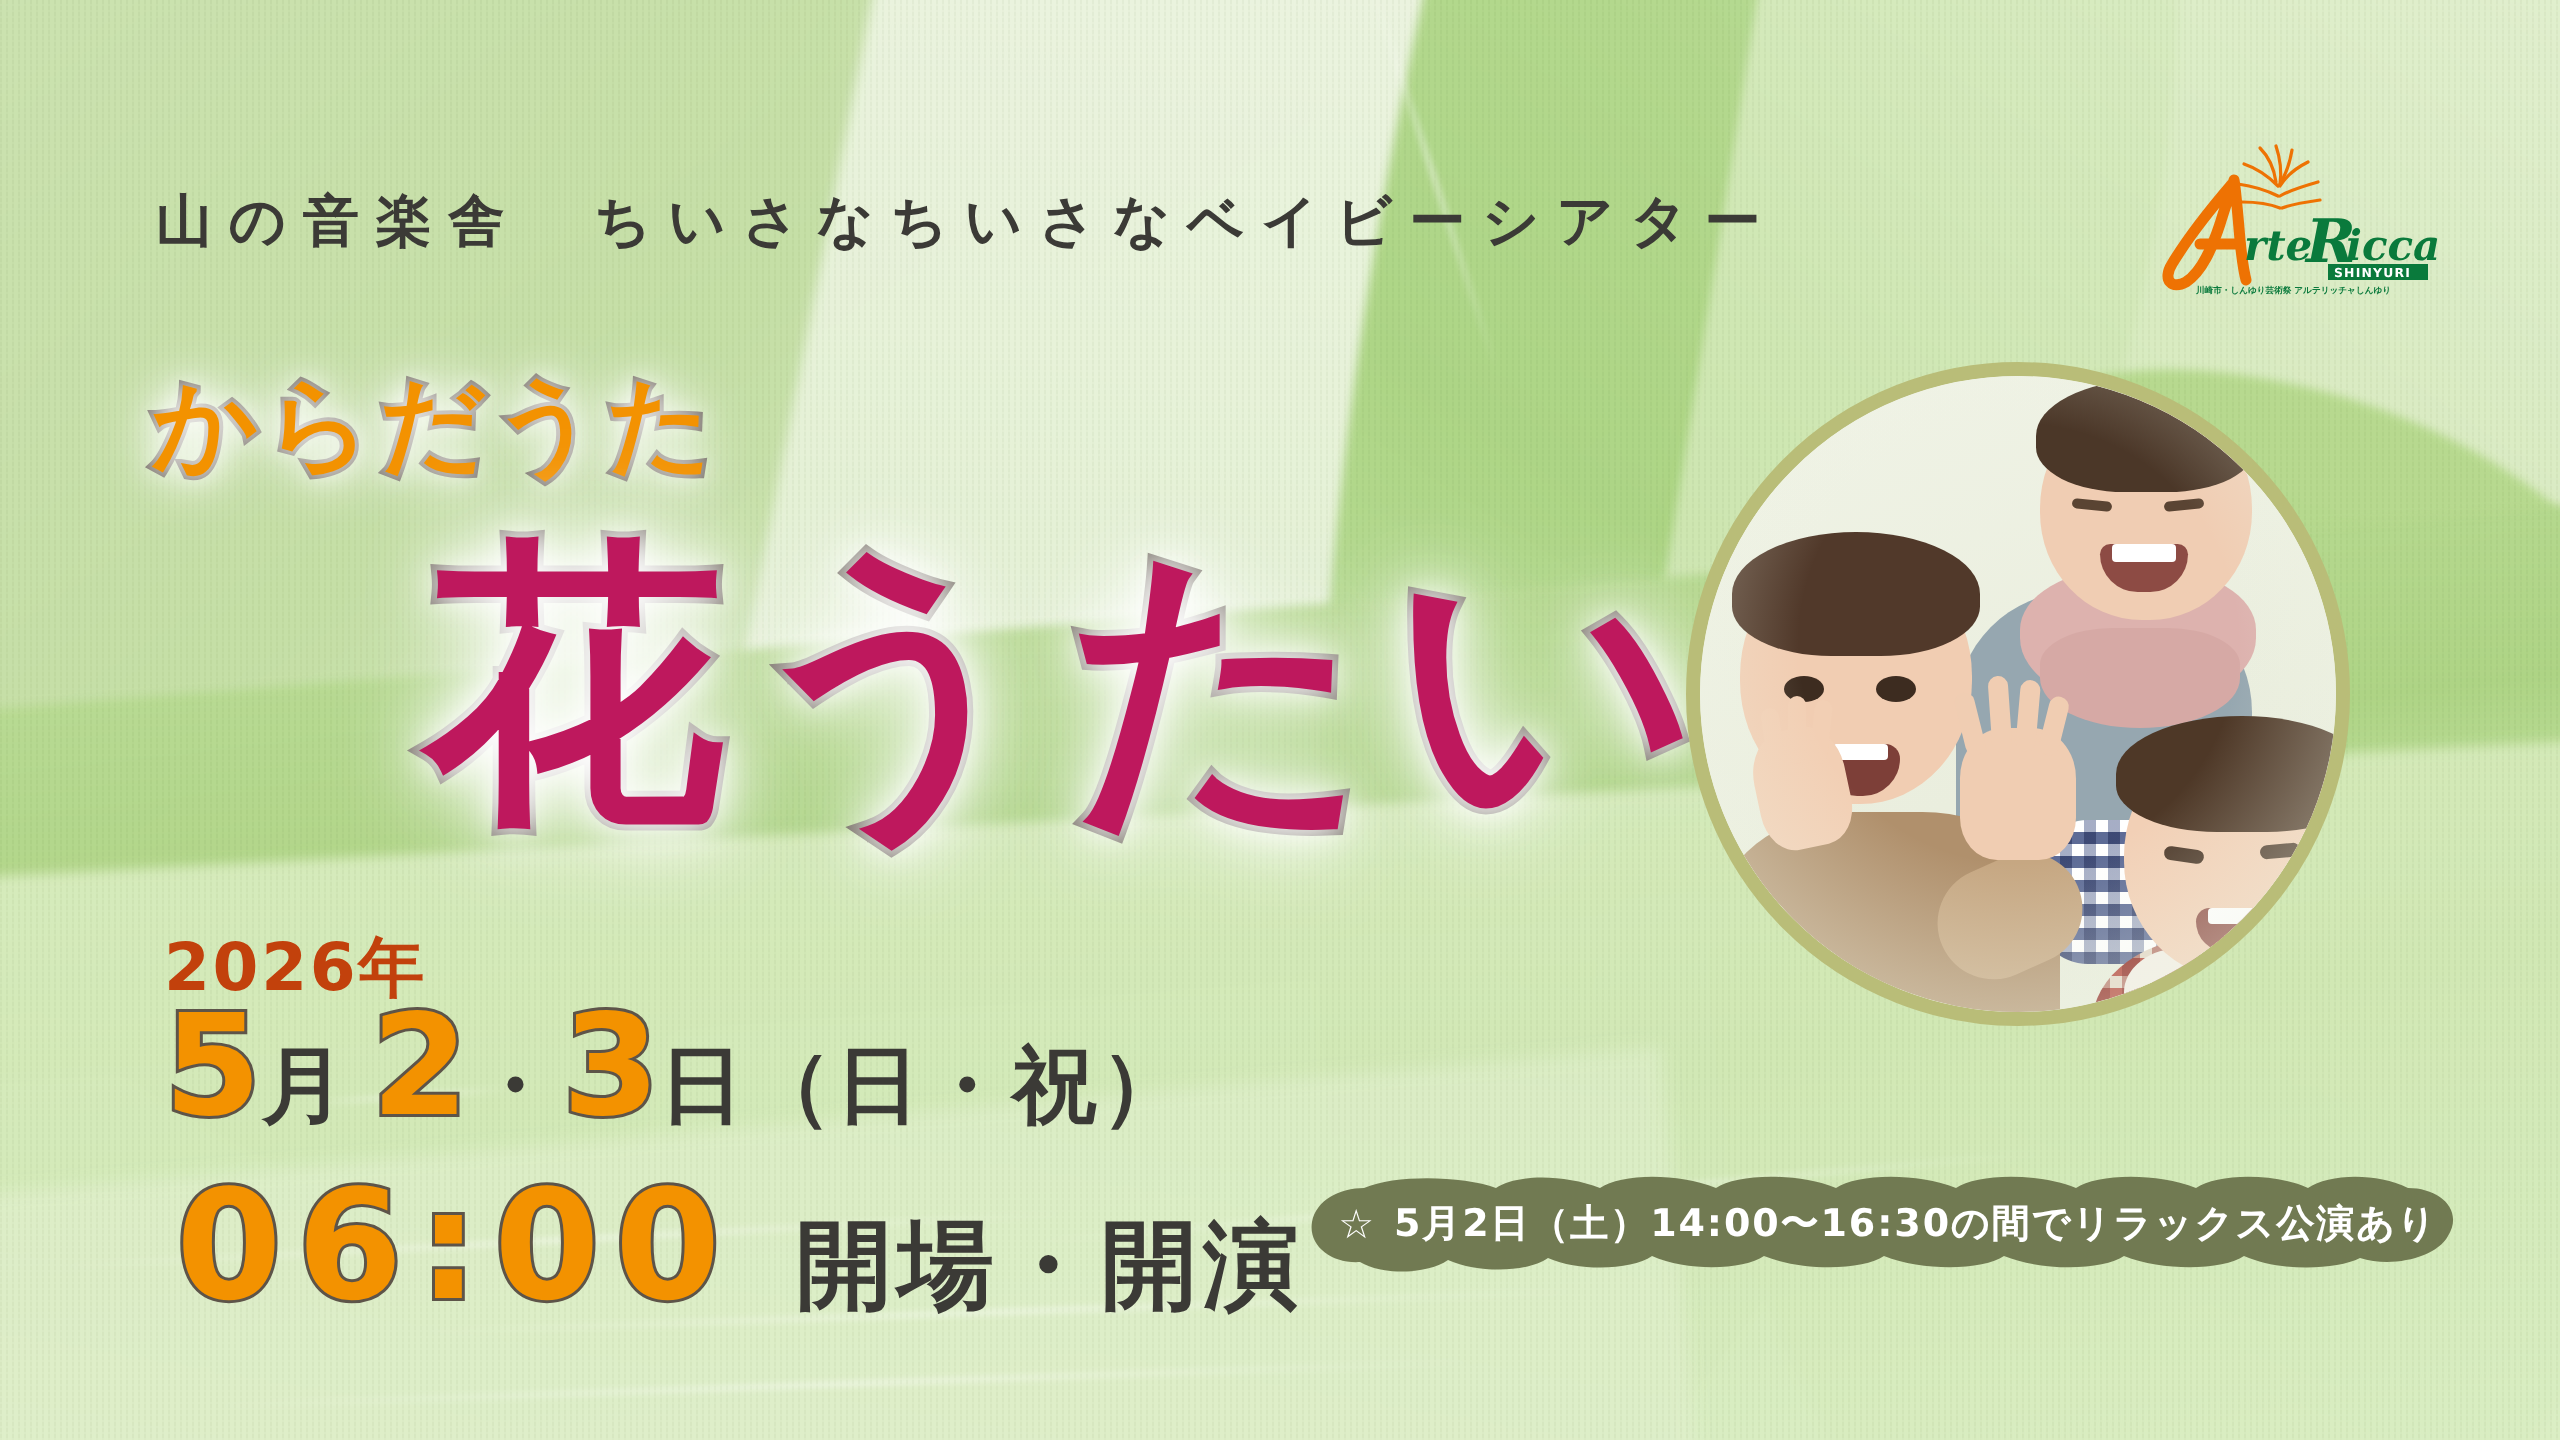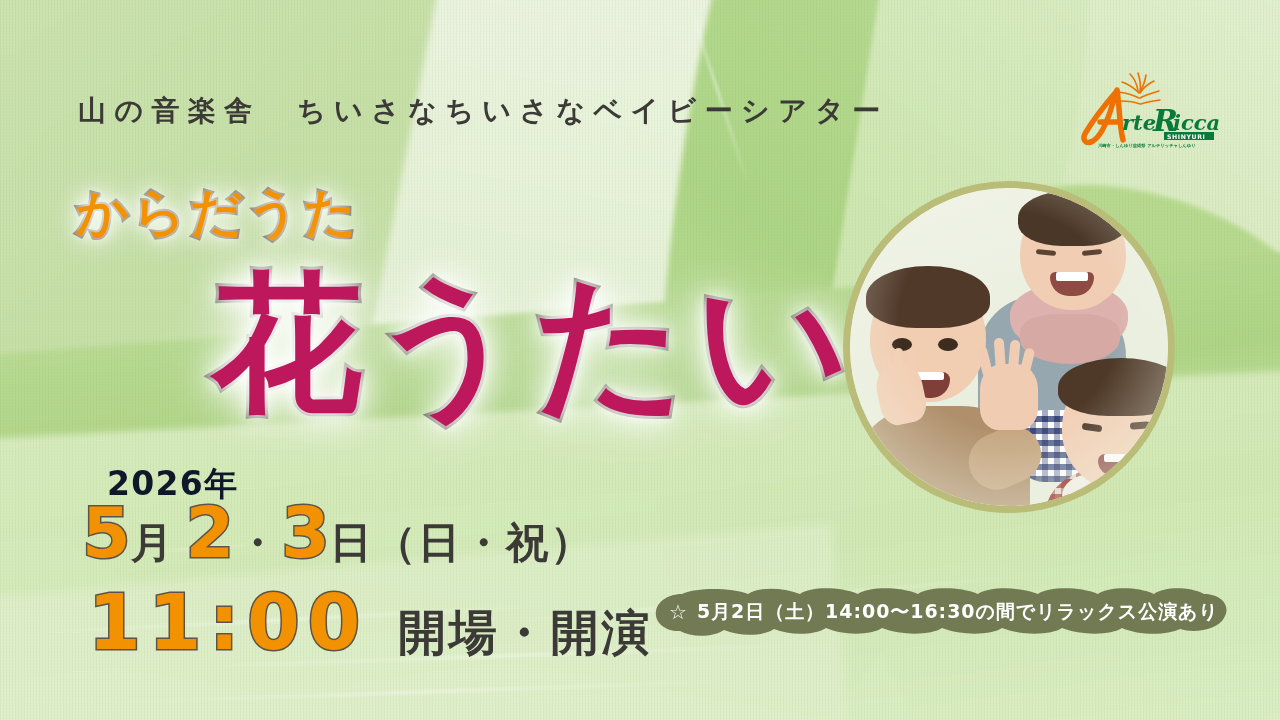--- a/index.html
+++ b/index.html
@@ -141,23 +141,23 @@
     -webkit-text-stroke:6px #5d5449;
     paint-order:stroke fill;
     text-shadow:
        0 0 16px #ffffff, 0 0 28px #ffffff, 0 0 44px #ffffff,
        0 0 60px rgba(255,255,255,.9);
     white-space:nowrap;
   }
 
   
   .year {
-    position:absolute; left:107px; top:462px;
+    position:absolute; left:82px; top:462px;
     font-size:33px; font-weight:700; letter-spacing:.04em;
-    color:#0f172a;
+    color:#c2410c;
   }
   .dateline {
     position:absolute; left:82px; top:498px;
     white-space:nowrap;
     display:flex; align-items:baseline;
   }
   .dateline .num {
     font-size:70px; font-weight:900;
     color:#F39200;
     -webkit-text-stroke:3px #5d5449;
@@ -363,21 +363,21 @@
   <div class="dateline jp">
     <span class="num">5</span>
     <span class="unit">月</span>
     <span class="num" style="margin-left:12px">2</span>
     <span class="unit" style="margin:0 2px">・</span>
     <span class="num">3</span>
     <span class="unit wide">日（日・祝）</span>
   </div>
 
   <div class="timeline jp">
-    <span class="tnum">11:00</span>
+    <span class="tnum">06:00</span>
     <span class="tlabel">開場・開演</span>
   </div>
 
   <div class="relax-banner">
     <svg viewBox="0 0 608 56" preserveAspectRatio="none" xmlns="http://www.w3.org/2000/svg">
       <path fill="#717a52" d="
         M42,10
         C30,10 18,16 16,27
         C14,39 26,48 40,47
         C52,54 74,53 84,46

